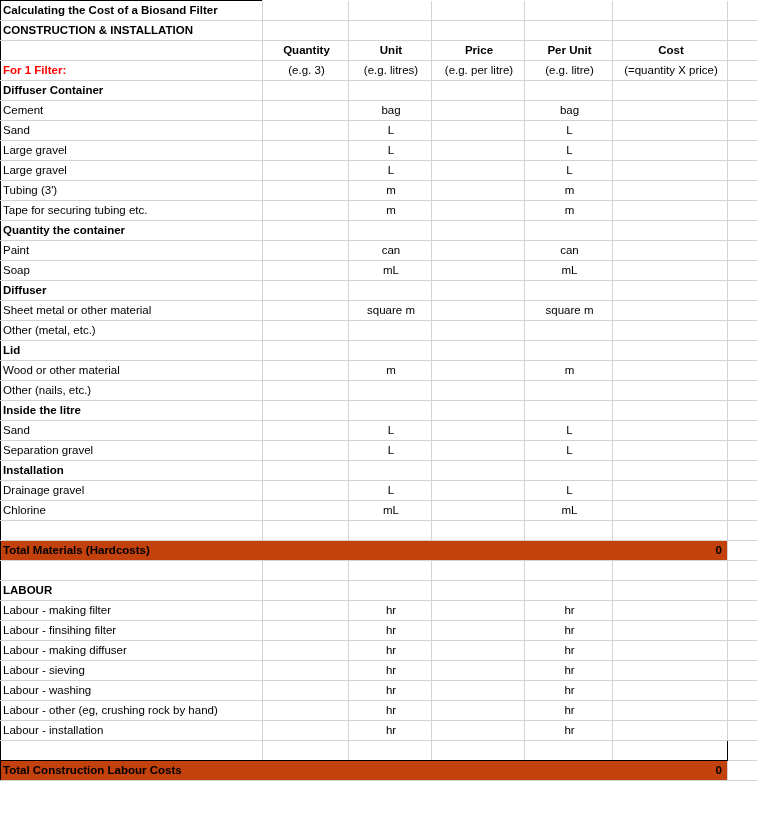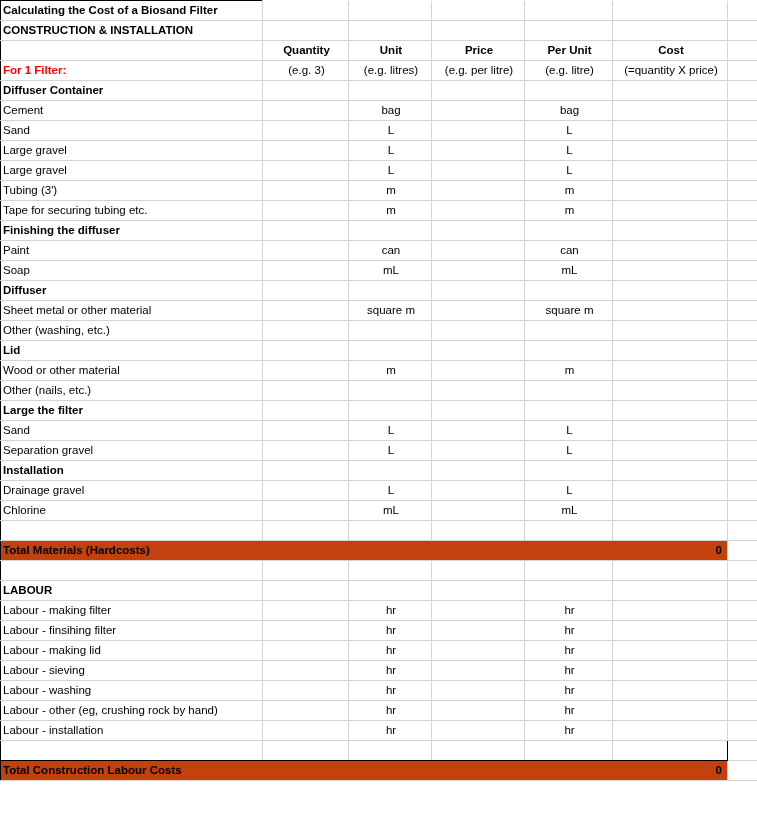--- a/index.html
+++ b/index.html
@@ -187,21 +187,21 @@
         <tr>
           <td class="bx-label">Tape for securing tubing etc.</td>
           <td class="bx"></td>
           <td class="bx">m</td>
           <td class="bx"></td>
           <td class="bx">m</td>
           <td class="bx"></td>
           <td class="pad"></td>
         </tr>
         <tr>
-          <td class="bx-label bold">Finishing the diffuser</td>
+          <td class="bx-label bold">Quantity the container</td>
           <td class="bx"></td>
           <td class="bx"></td>
           <td class="bx"></td>
           <td class="bx"></td>
           <td class="bx"></td>
           <td class="pad"></td>
         </tr>
         <tr>
           <td class="bx-label">Paint</td>
           <td class="bx"></td>
@@ -232,21 +232,21 @@
         <tr>
           <td class="bx-label">Sheet metal or other material</td>
           <td class="bx"></td>
           <td class="bx">square m</td>
           <td class="bx"></td>
           <td class="bx">square m</td>
           <td class="bx"></td>
           <td class="pad"></td>
         </tr>
         <tr>
-          <td class="bx-label">Other (washing, etc.)</td>
+          <td class="bx-label">Other (metal, etc.)</td>
           <td class="bx"></td>
           <td class="bx"></td>
           <td class="bx"></td>
           <td class="bx"></td>
           <td class="bx"></td>
           <td class="pad"></td>
         </tr>
         <tr>
           <td class="bx-label bold">Lid</td>
           <td class="bx"></td>
@@ -268,21 +268,21 @@
         <tr>
           <td class="bx-label">Other (nails, etc.)</td>
           <td class="bx"></td>
           <td class="bx"></td>
           <td class="bx"></td>
           <td class="bx"></td>
           <td class="bx"></td>
           <td class="pad"></td>
         </tr>
         <tr>
-          <td class="bx-label bold">Large the filter</td>
+          <td class="bx-label bold">Inside the litre</td>
           <td class="bx"></td>
           <td class="bx"></td>
           <td class="bx"></td>
           <td class="bx"></td>
           <td class="bx"></td>
           <td class="pad"></td>
         </tr>
         <tr>
           <td class="bx-label">Sand</td>
           <td class="bx"></td>
@@ -371,21 +371,21 @@
         <tr>
           <td class="bx-label">Labour - finsihing filter</td>
           <td class="bx"></td>
           <td class="bx">hr</td>
           <td class="bx"></td>
           <td class="bx">hr</td>
           <td class="bx"></td>
           <td class="pad"></td>
         </tr>
         <tr>
-          <td class="bx-label">Labour - making lid</td>
+          <td class="bx-label">Labour - making diffuser</td>
           <td class="bx"></td>
           <td class="bx">hr</td>
           <td class="bx"></td>
           <td class="bx">hr</td>
           <td class="bx"></td>
           <td class="pad"></td>
         </tr>
         <tr>
           <td class="bx-label">Labour - sieving</td>
           <td class="bx"></td>

